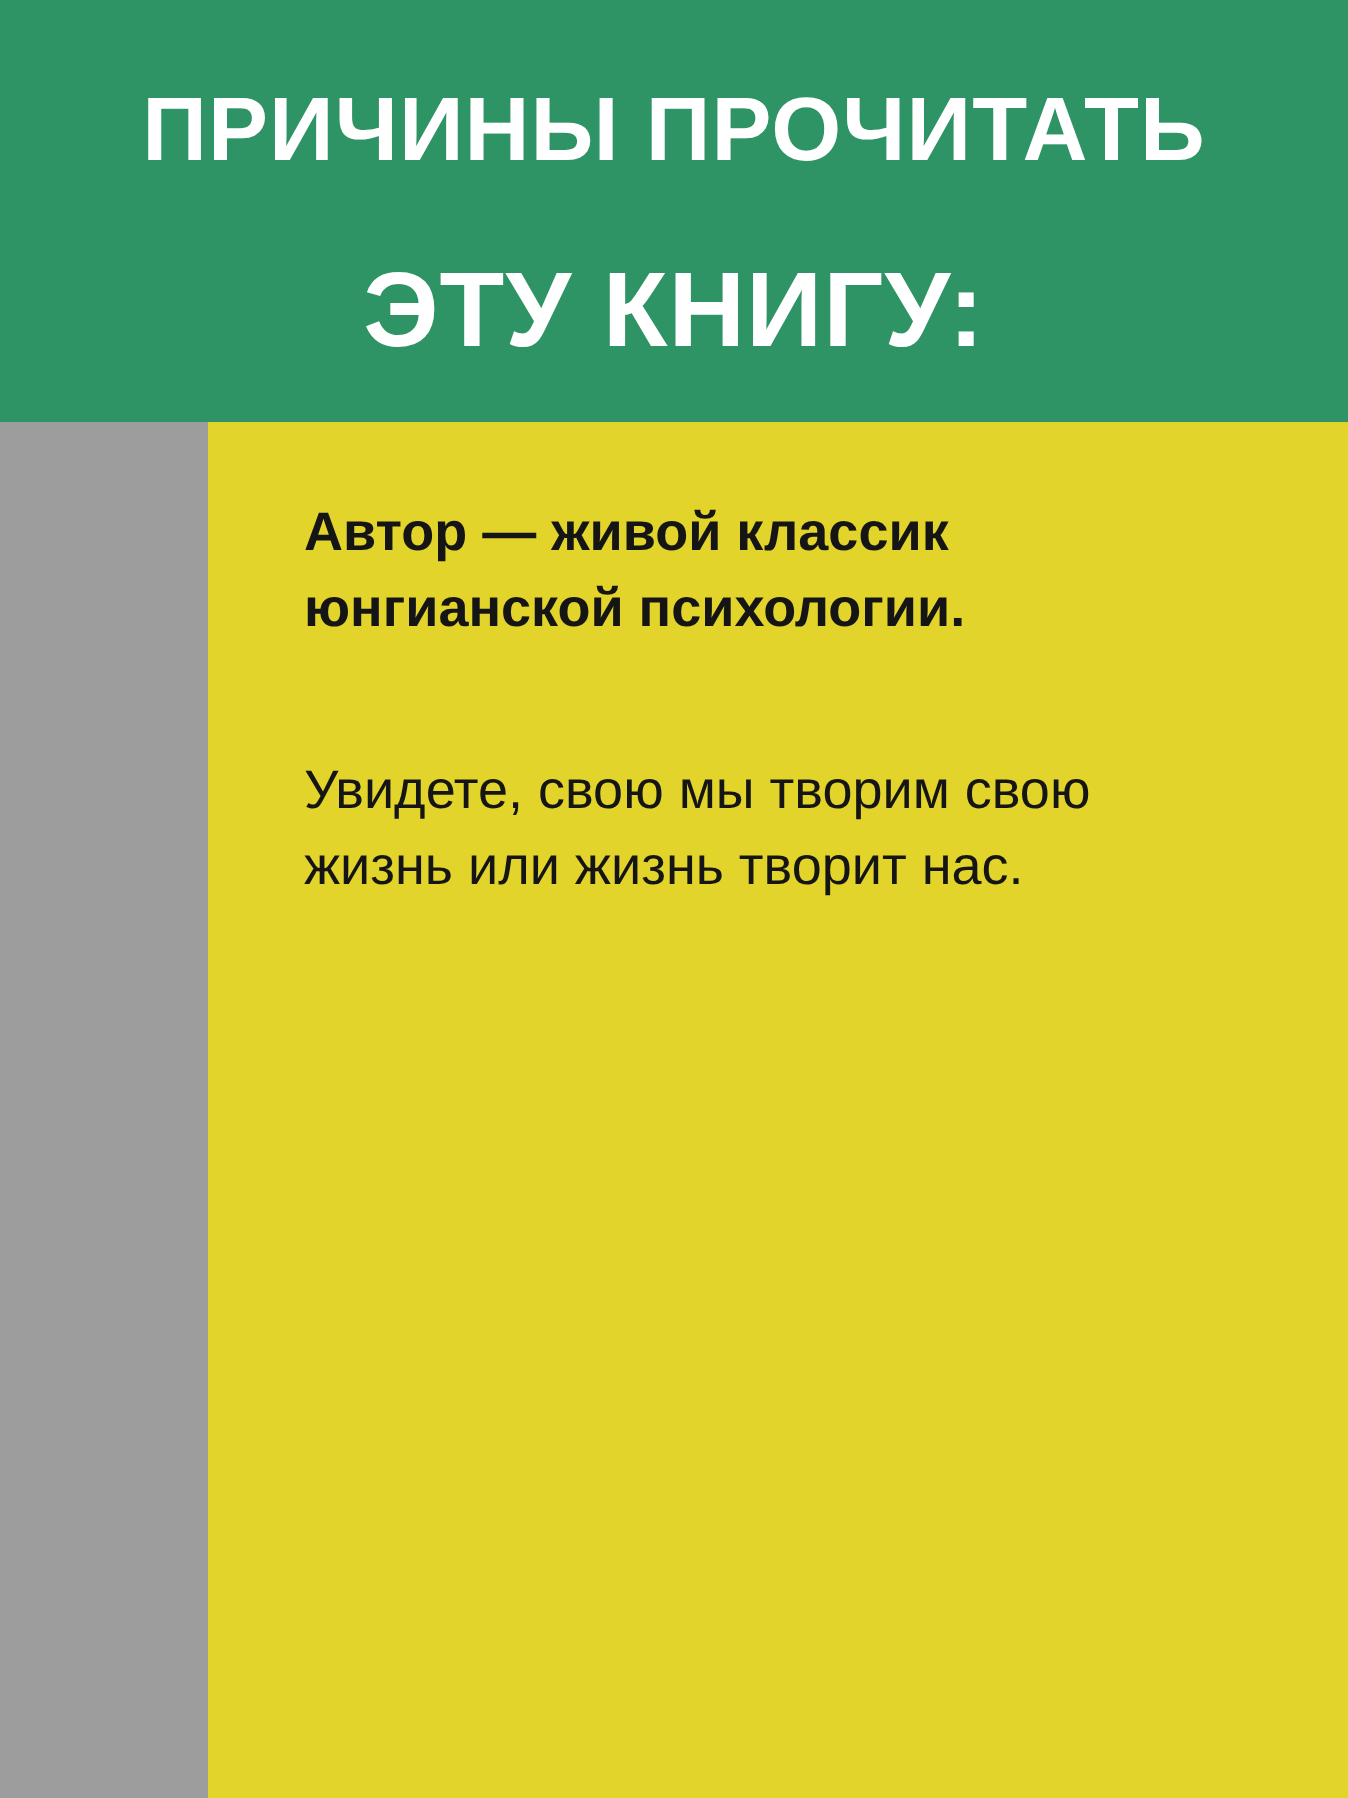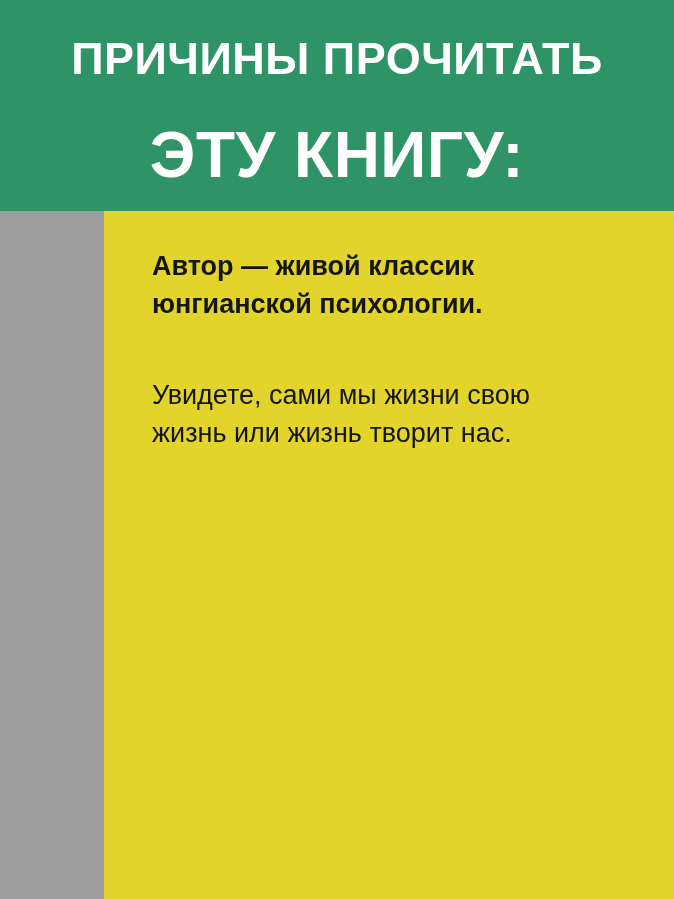--- a/index.html
+++ b/index.html
@@ -40,21 +40,21 @@
     font-weight: bold;
     text-align: center;
     letter-spacing: 0.5px;
     line-height: 1.06;
     white-space: nowrap;
   }
   .header-line-1 {
     font-size: 45px;
   }
   .header-line-2 {
-    font-size: 64px;
+    font-size: 53px;
     margin-top: 20px;
   }
   .left-strip {
     position: absolute;
     left: 0;
     top: 211px;
     width: 104px;
     height: 688px;
     background: #9d9d9d;
   }
@@ -87,16 +87,16 @@
 
   <div class="header-band">
     <div class="header-line header-line-1">ПРИЧИНЫ ПРОЧИТАТЬ</div>
     <div class="header-line header-line-2">ЭТУ КНИГУ:</div>
   </div>
 
   <div class="left-strip"></div>
 
   <div class="content">
     <p class="para bold">Автор — живой классик юнгианской психологии.</p>
-    <p class="para">Увидете, сами мы жизни свою жизнь или жизнь творит нас.</p>
+    <p class="para">Увидете, свою мы творим свою жизнь или жизнь творит нас.</p>
   </div>
 
 </div>
 
 </body></html>

